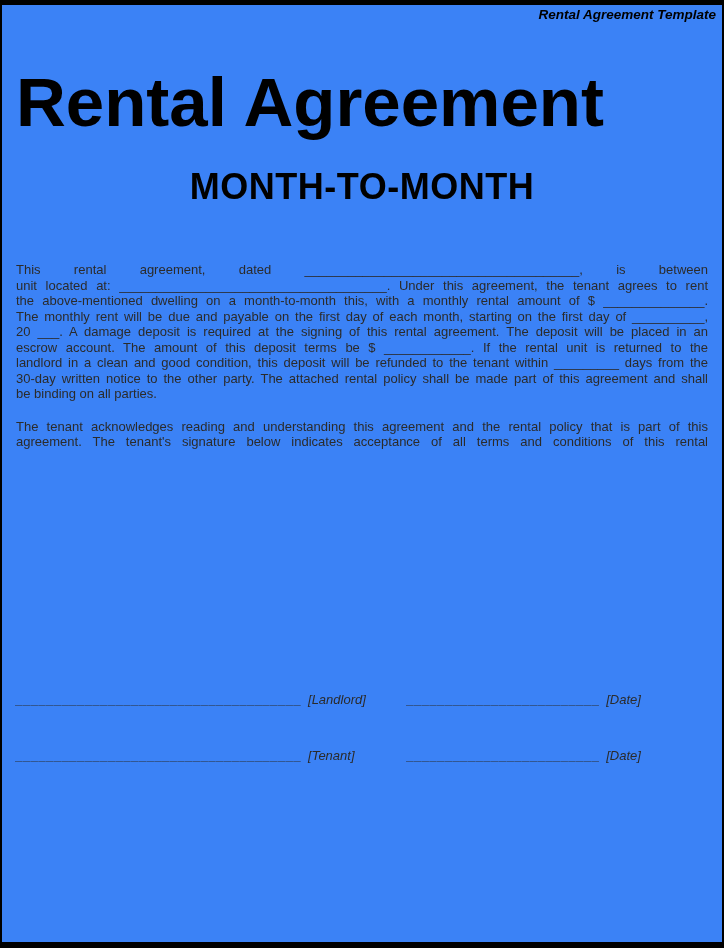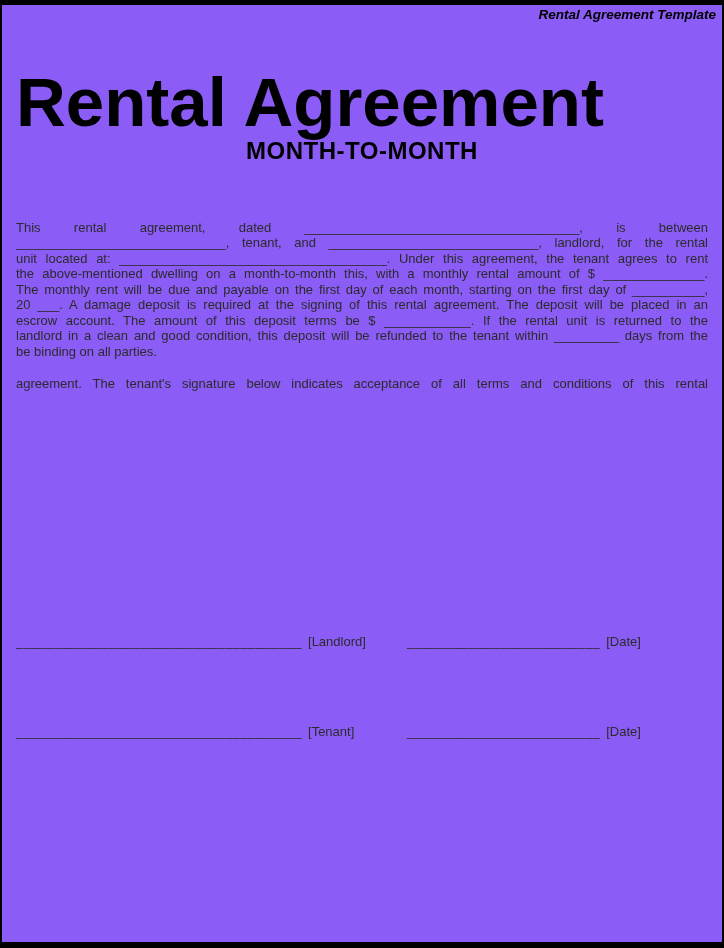--- a/index.html
+++ b/index.html
@@ -5,21 +5,21 @@
   html, body {
     margin: 0;
     padding: 0;
     background: #ffffff;
     font-family: "Liberation Sans", sans-serif;
   }
   .page {
     box-sizing: border-box;
     width: 724px;
     height: 948px;
-    background: #8b5cf6;
+    background: #3b82f6;
     border-style: solid;
     border-color: #000000;
     border-width: 5px 2px 6px 2px;
     padding: 0 14px;
     overflow: hidden;
   }
   .header-label {
     margin: 2px -8px 0 0;
     text-align: right;
     font-size: 13.5px;
@@ -31,22 +31,23 @@
   .doc-title {
     margin-top: 45px;
     text-align: left;
     font-size: 69px;
     font-weight: bold;
     line-height: 1;
     color: #000000;
     white-space: nowrap;
   }
   .doc-subtitle {
+    margin-top: 28px;
     text-align: center;
-    font-size: 24px;
+    font-size: 36px;
     font-weight: bold;
     line-height: 1.2;
     color: #000000;
     letter-spacing: 0.5px;
   }
   .para {
     color: #2b2b2b;
     font-size: 13px;
     line-height: 15.5px;
   }
@@ -57,51 +58,53 @@
     text-align-last: justify;
   }
   .line.last {
     text-align-last: left;
   }
   .sig-block { color: #2b2b2b; font-size: 13px; }
   .sig-row {
     display: flex;
     align-items: baseline;
     line-height: 20px;
+    font-style: italic;
   }
   .sig-row-1 { margin-top: 240px; }
-  .sig-row-2 { margin-top: 70px; }
+  .sig-row-2 { margin-top: 36px; }
   .sig-left { width: 391px; }
   .sig-label { margin-left: 6px; }
   .blank-line { letter-spacing: 0.5px; }
 </style>
 </head>
 <body>
 
 <div class="page">
 
   <div class="header-label">Rental Agreement Template</div>
 
   <div class="doc-title">Rental Agreement</div>
 
   <div class="doc-subtitle">MONTH-TO-MONTH</div>
 
   <div class="para para-1">
     <div class="line">This rental agreement, dated ______________________________________, is between</div>
-    <div class="line">_____________________________, tenant, and _____________________________, landlord, for the rental</div>
     <div class="line">unit located at: _____________________________________. Under this agreement, the tenant agrees to rent</div>
     <div class="line">the above-mentioned dwelling on a month-to-month this, with a monthly rental amount of $ ______________.</div>
     <div class="line">The monthly rent will be due and payable on the first day of each month, starting on the first day of __________,</div>
     <div class="line">20 ___. A damage deposit is required at the signing of this rental agreement. The deposit will be placed in an</div>
     <div class="line">escrow account. The amount of this deposit terms be $ ____________. If the rental unit is returned to the</div>
     <div class="line">landlord in a clean and good condition, this deposit will be refunded to the tenant within _________ days from the</div>
+    <div class="line">30-day written notice to the other party. The attached rental policy shall be made part of this agreement and shall</div>
     <div class="line last">be binding on all parties.</div>
   </div>
 
   <div class="para para-2">
+    <div class="line">The tenant acknowledges reading and understanding this agreement and the rental policy that is part of this</div>
     <div class="line">agreement. The tenant's signature below indicates acceptance of all terms and conditions of this rental</div>
   </div>
 
   <div class="sig-block">
 
     <div class="sig-row sig-row-1">
       <div class="sig-left">
         <span class="blank-line">_____________________________________</span><span class="sig-label">[Landlord]</span>
       </div>
       <div class="sig-right">

